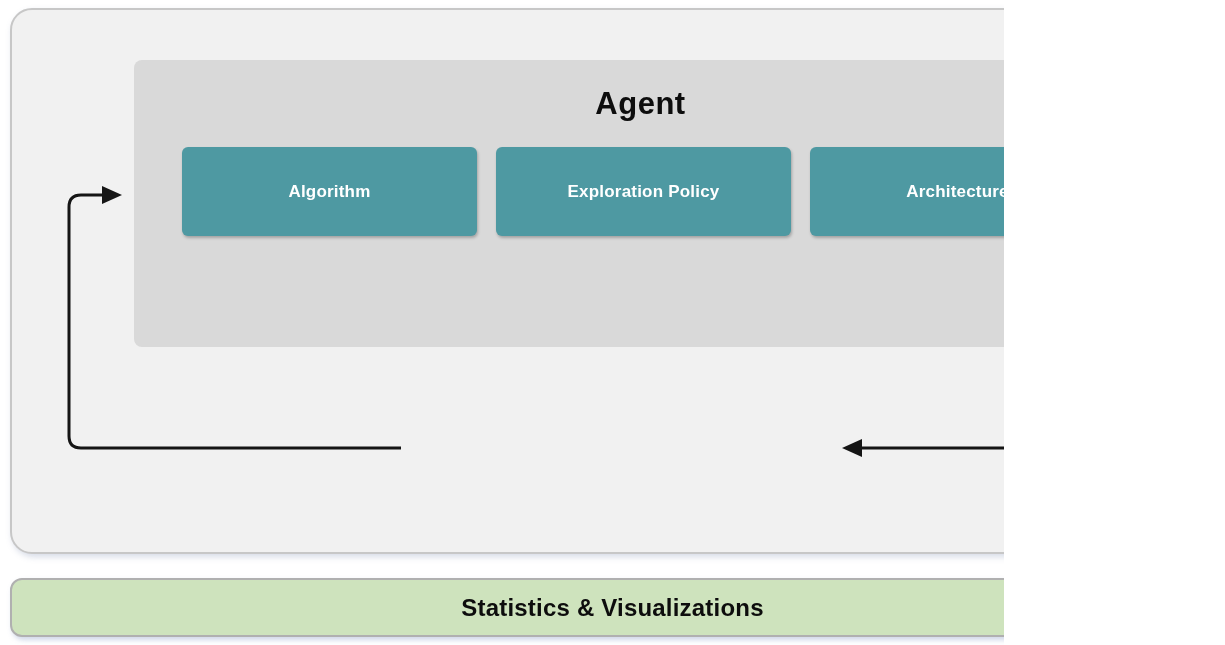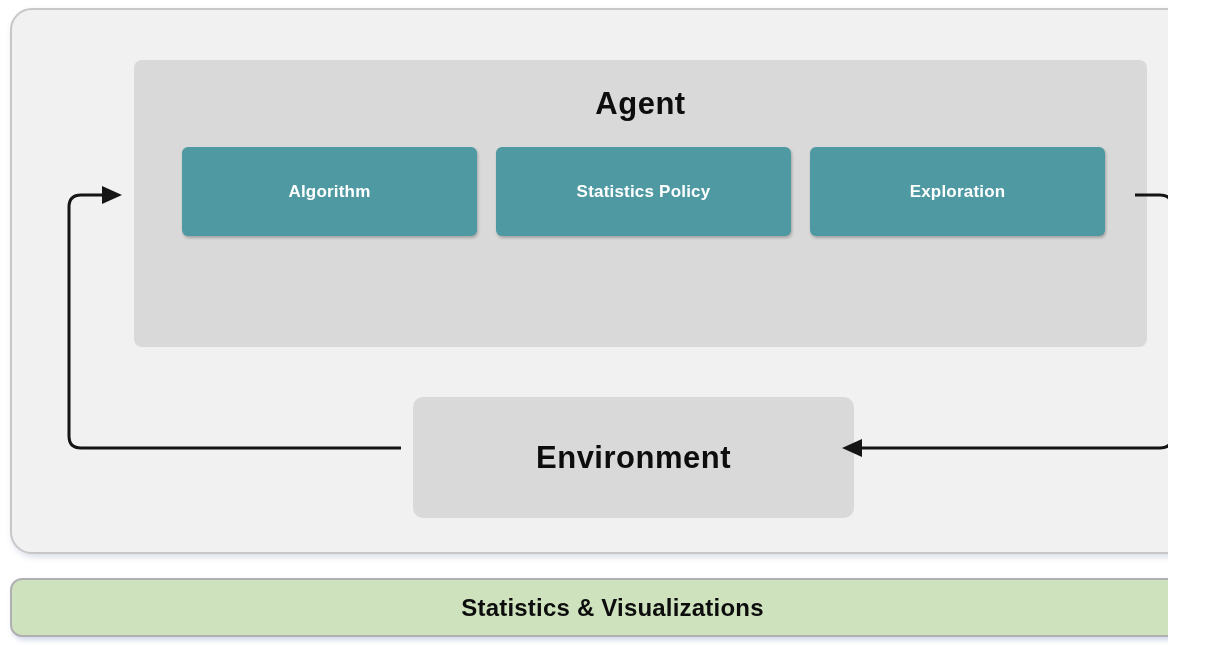--- a/index.html
+++ b/index.html
@@ -3,21 +3,21 @@
 <meta charset="utf-8">
 <style>
   html, body {
     margin: 0;
     padding: 0;
     background: #ffffff;
     font-family: "Liberation Sans", sans-serif;
   }
   .canvas {
     position: relative;
-    width: 1168px;
+    width: 1004px;
     height: 645px;
     background: var(--canvas-bg, #ffffff);
     overflow: hidden;
   }
   .panel {
     position: absolute;
     left: 10px; top: 8px;
     width: 1205px; height: 546px;
     box-sizing: border-box;
     background: var(--panel-bg, #f1f1f1);
@@ -130,27 +130,26 @@
 
 <div class="canvas">
 
   <div class="panel">
 
     <div class="agent">
       <div class="agent-title">Agent</div>
 
       <div class="modules">
         <div class="module">Algorithm</div>
-        <div class="module">Statistics Policy</div>
-        <div class="module">Exploration</div>
+        <div class="module">Exploration Policy</div>
+        <div class="module">Architecture</div>
       </div>
 
     </div>
 
-    <div class="env">Environment</div>
   </div>
 
   <svg class="arrows" viewBox="0 0 1225 645" xmlns="http://www.w3.org/2000/svg">
 
     <g>
       <path class="arrow-line" d="M 401 448 L 81 448 Q 69 448 69 436 L 69 207 Q 69 195 81 195 L 104 195"></path>
       <polygon class="arrow-head" points="122,195 102,186 102,204"></polygon>
     </g>
 
     <g>

